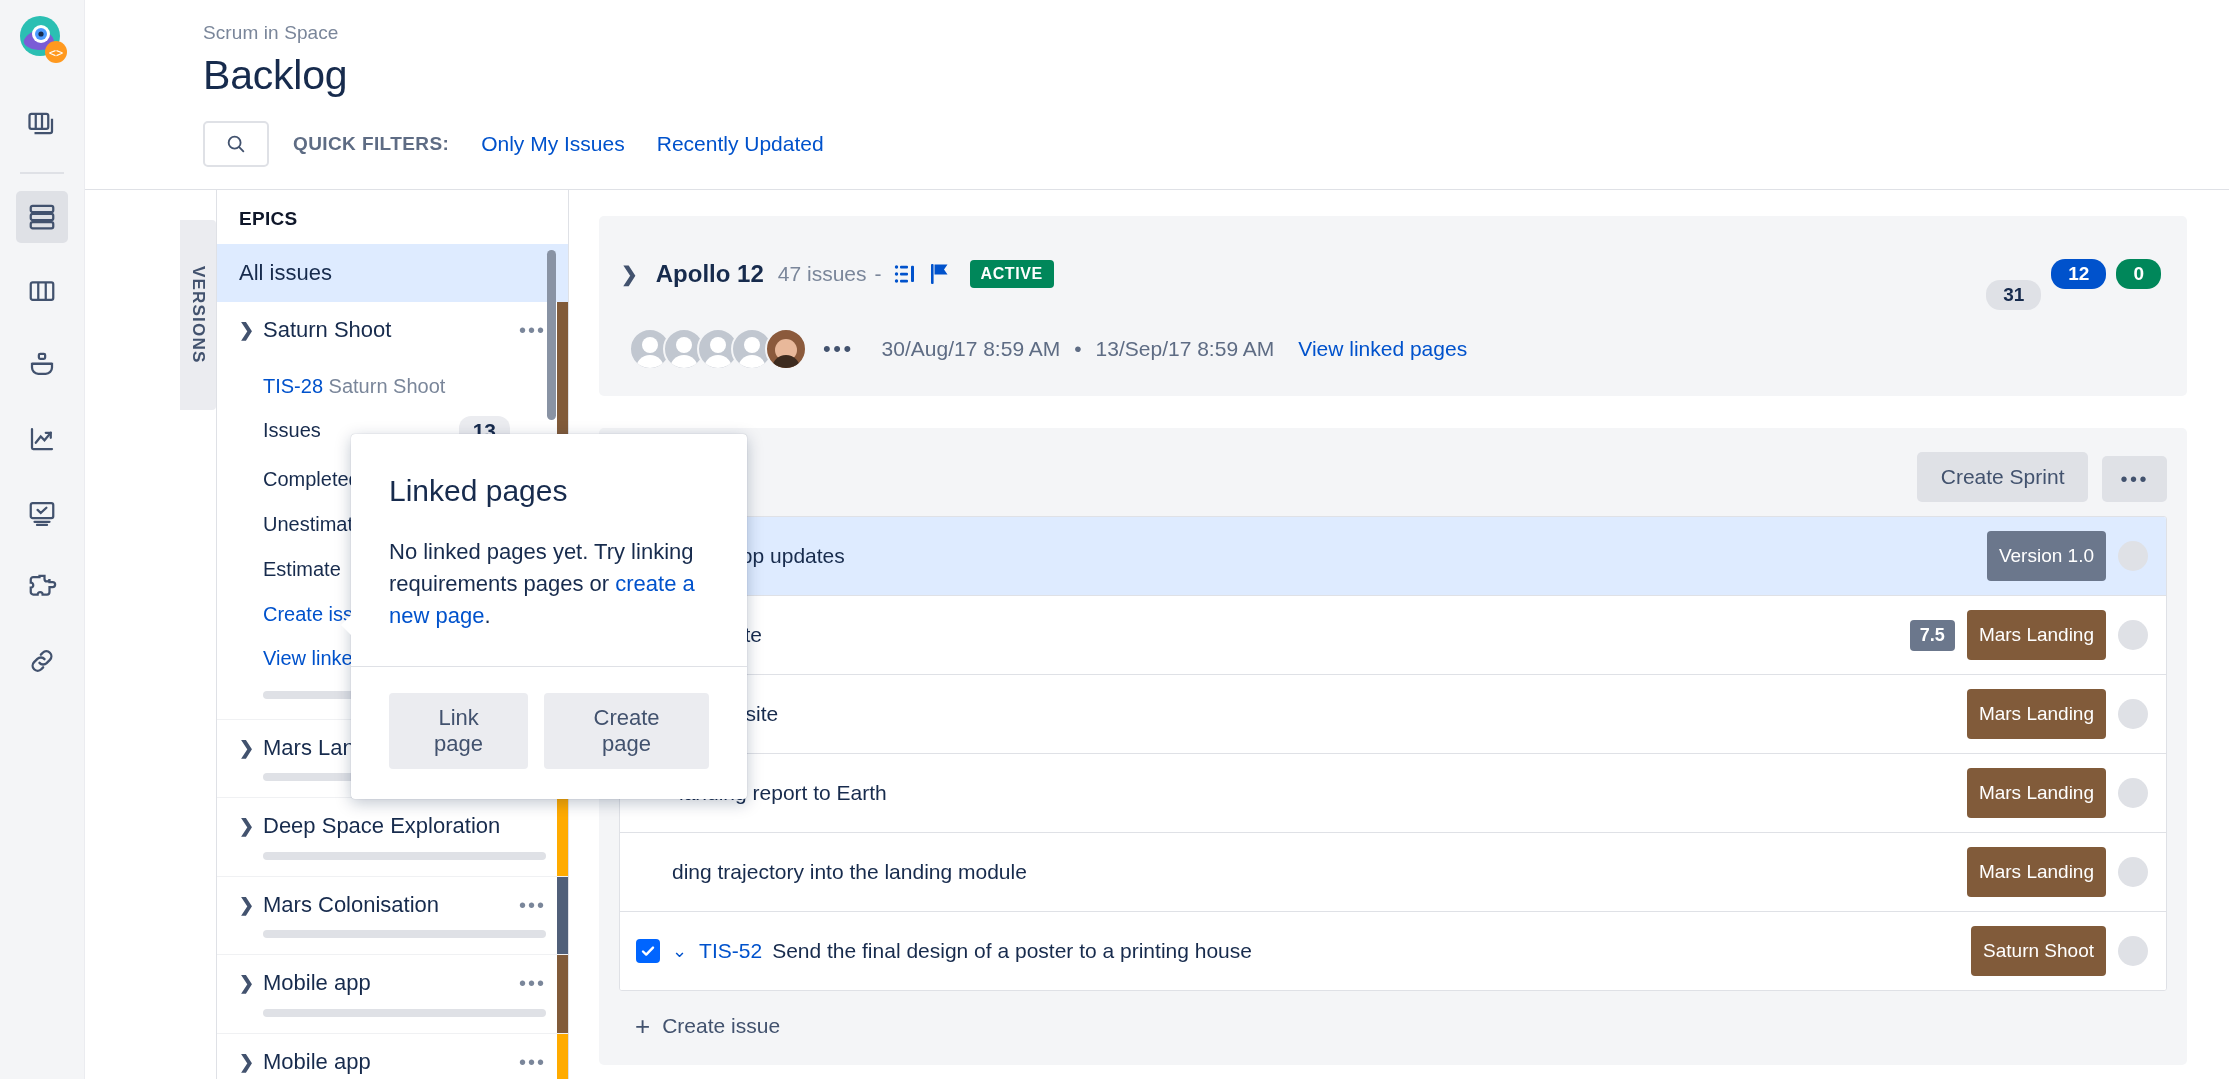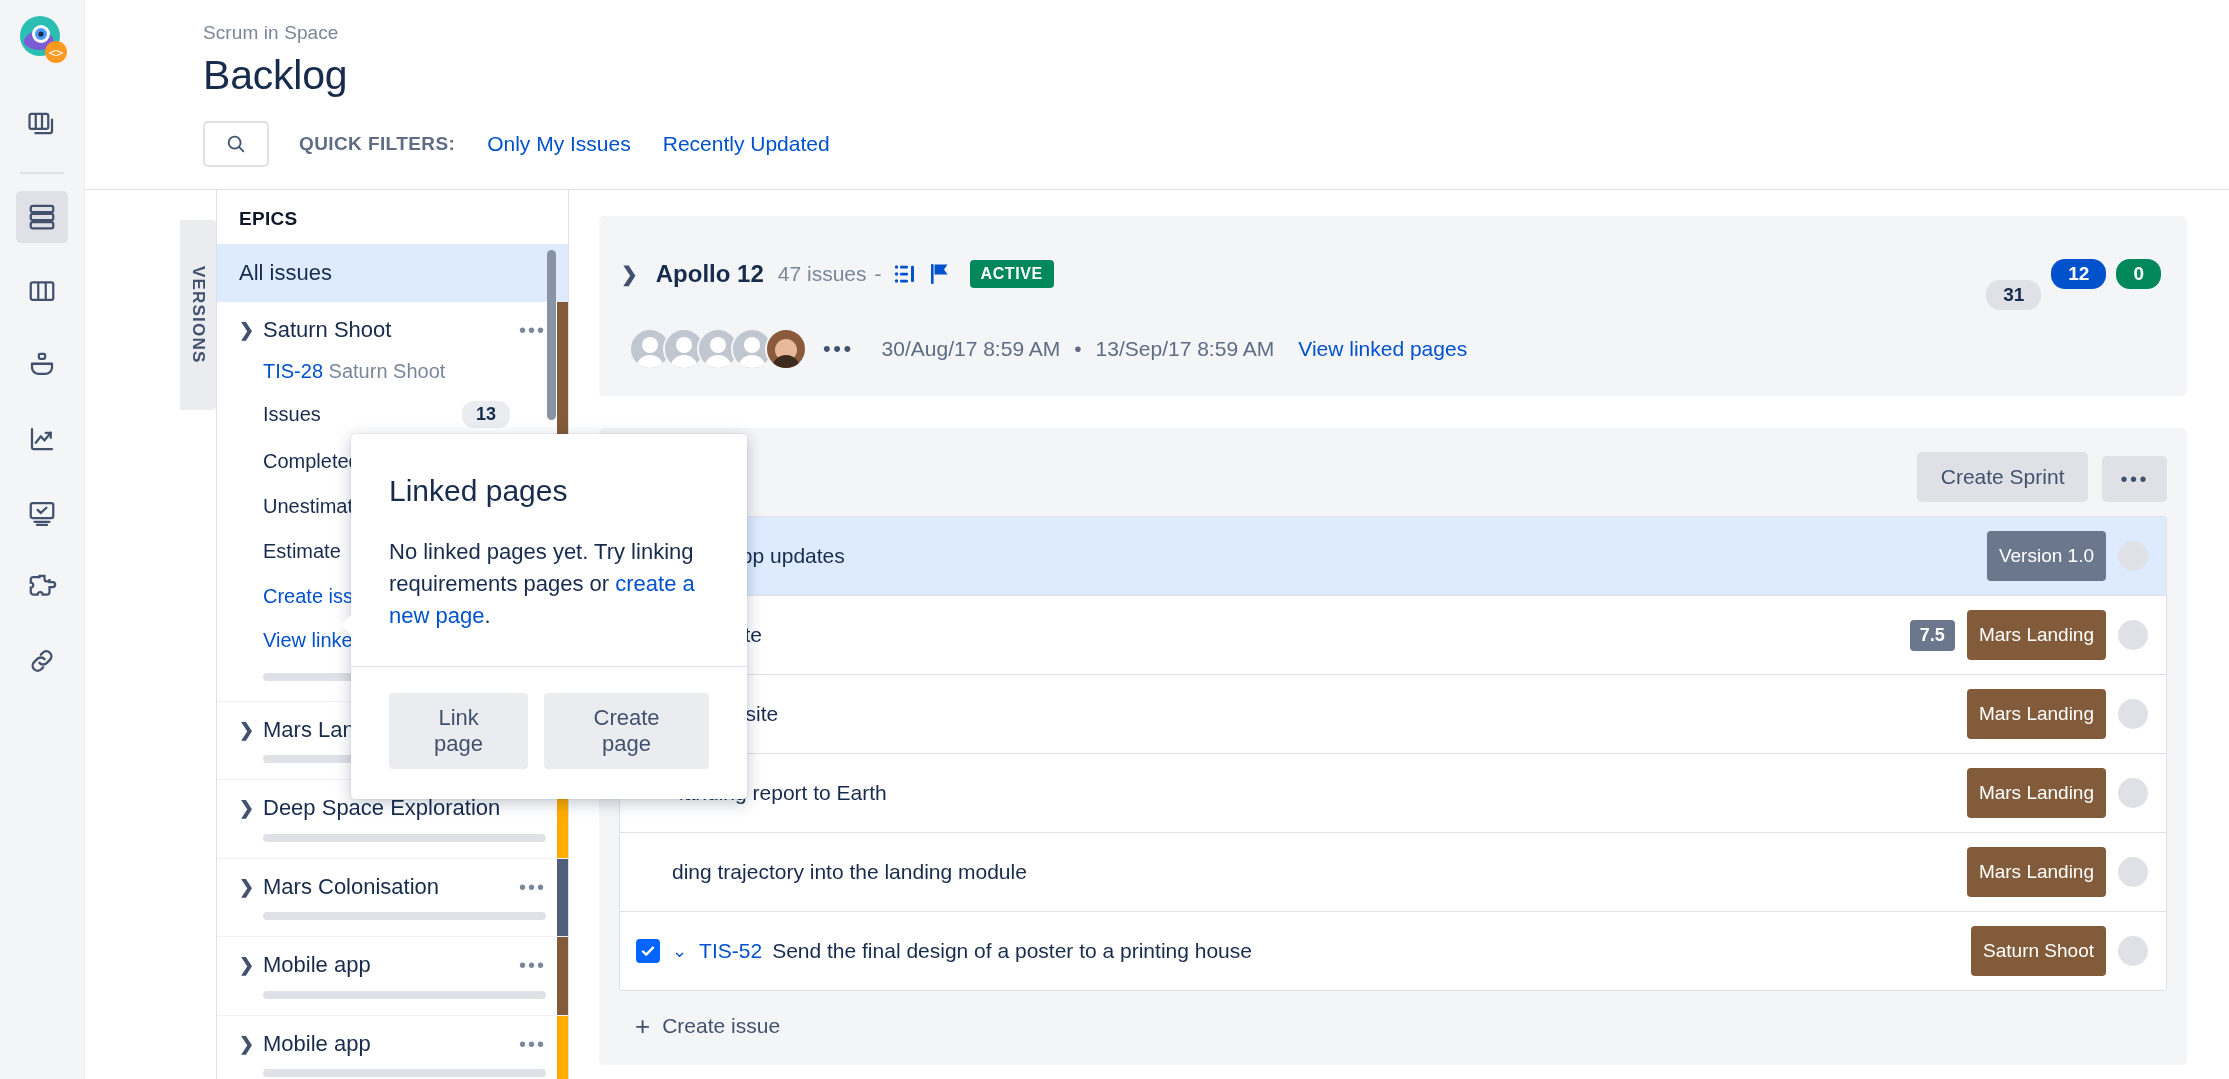--- a/index.html
+++ b/index.html
@@ -35,21 +35,21 @@
 
   .page-head { padding: 22px 0 0 118px; }
   .breadcrumb { font-size: 19px; color: #7A869A; letter-spacing: .1px; }
   .page-title { font-size: 41px; font-weight: 500; color: #172B4D; margin-top: 8px; letter-spacing: -0.2px; }
 
   .filterbar { display: flex; align-items: center; gap: 0; padding: 22px 0 22px 118px; }
   .search-box {
     width: 66px; height: 46px; border: 2px solid #DFE1E6; border-radius: 5px;
     background: #fff; display: flex; align-items: center; justify-content: center;
   }
-  .qf-label { font-size: 19px; font-weight: bold; color: #5E6C84; letter-spacing: .4px; margin-left: 30px; }
+  .qf-label { font-size: 19px; font-weight: bold; color: #5E6C84; letter-spacing: .4px; margin-left: 24px; }
   .qf-item { font-size: 21px; color: #0052CC; margin-left: 32px; }
 
   .divider-row { border-top: 1px solid #DFE1E6; }
 
   
   .body-split { flex: 1; display: flex; min-height: 0; position: relative; }
 
   
   .versions-tab {
     width: 36px; margin-top: 30px; margin-left: 95px;
@@ -79,25 +79,25 @@
     font-size: 22px; color: #172B4D;
   }
   .epic-top { display: flex; align-items: flex-start; gap: 10px; }
   .chev { color: #42526E; font-size: 18px; line-height: 1; width: 14px; flex: none; padding-top: 5px; font-weight: bold;}
   .epic-name { font-size: 22px; color: #172B4D; flex: 1; line-height: 1.25; }
   .epic-dots { color: #7A869A; letter-spacing: 2px; font-size: 20px; line-height: 1; padding-top: 4px;}
   .epic-stripe { position: absolute; right: 0; top: 0; bottom: 0; width: 11px; }
   .epic-bar { height: 8px; border-radius: 4px; background: #DFE1E6; margin: 12px 0 2px 24px; }
 
   .epic-detail { padding: 0 0 0 24px; }
-  .epic-key-row { font-size: 20px; margin: 16px 0 18px; }
+  .epic-key-row { font-size: 20px; margin: 31px 0 18px; }
   .epic-key { color: #0052CC; }
   .epic-key-txt { color: #7A869A; }
   .epic-stat { display: flex; align-items: center; justify-content: space-between; padding: 0 36px 0 0; margin-bottom: 22px; font-size: 20px; color: #172B4D; }
-  .stat-badge { background: #EBECF0; border-radius: 12px; padding: 3px 14px; font-size: 18px; color: #172B4D; font-weight: 600; }
+  .stat-badge { background: #EBECF0; border-radius: 12px; padding: 3px 14px; font-size: 21px; color: #172B4D; font-weight: 600; }
   .epic-link { font-size: 20px; color: #0052CC; margin-bottom: 21px; }
 
   .epic-scroll {
     position: absolute; right: 12px; top: 60px; width: 9px; height: 170px;
     background: #8993A4; border-radius: 5px;
   }
 
   
   .content { flex: 1; padding: 26px 42px 0 30px; min-width: 0; overflow: hidden; }
 

